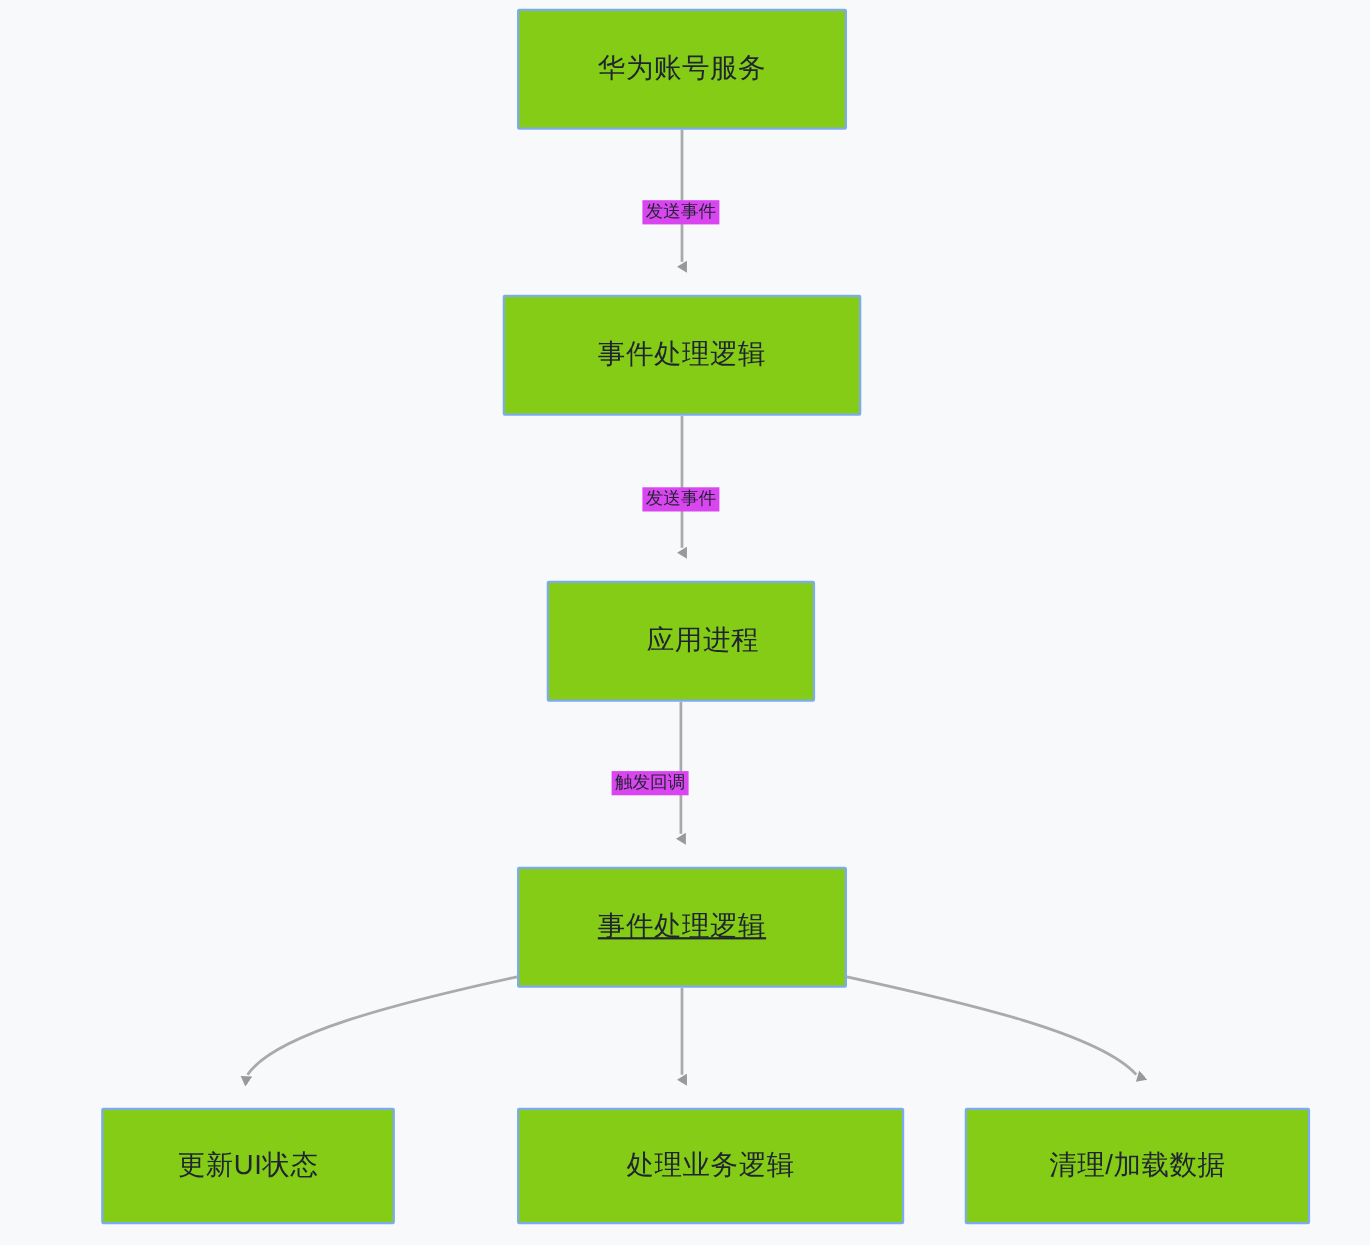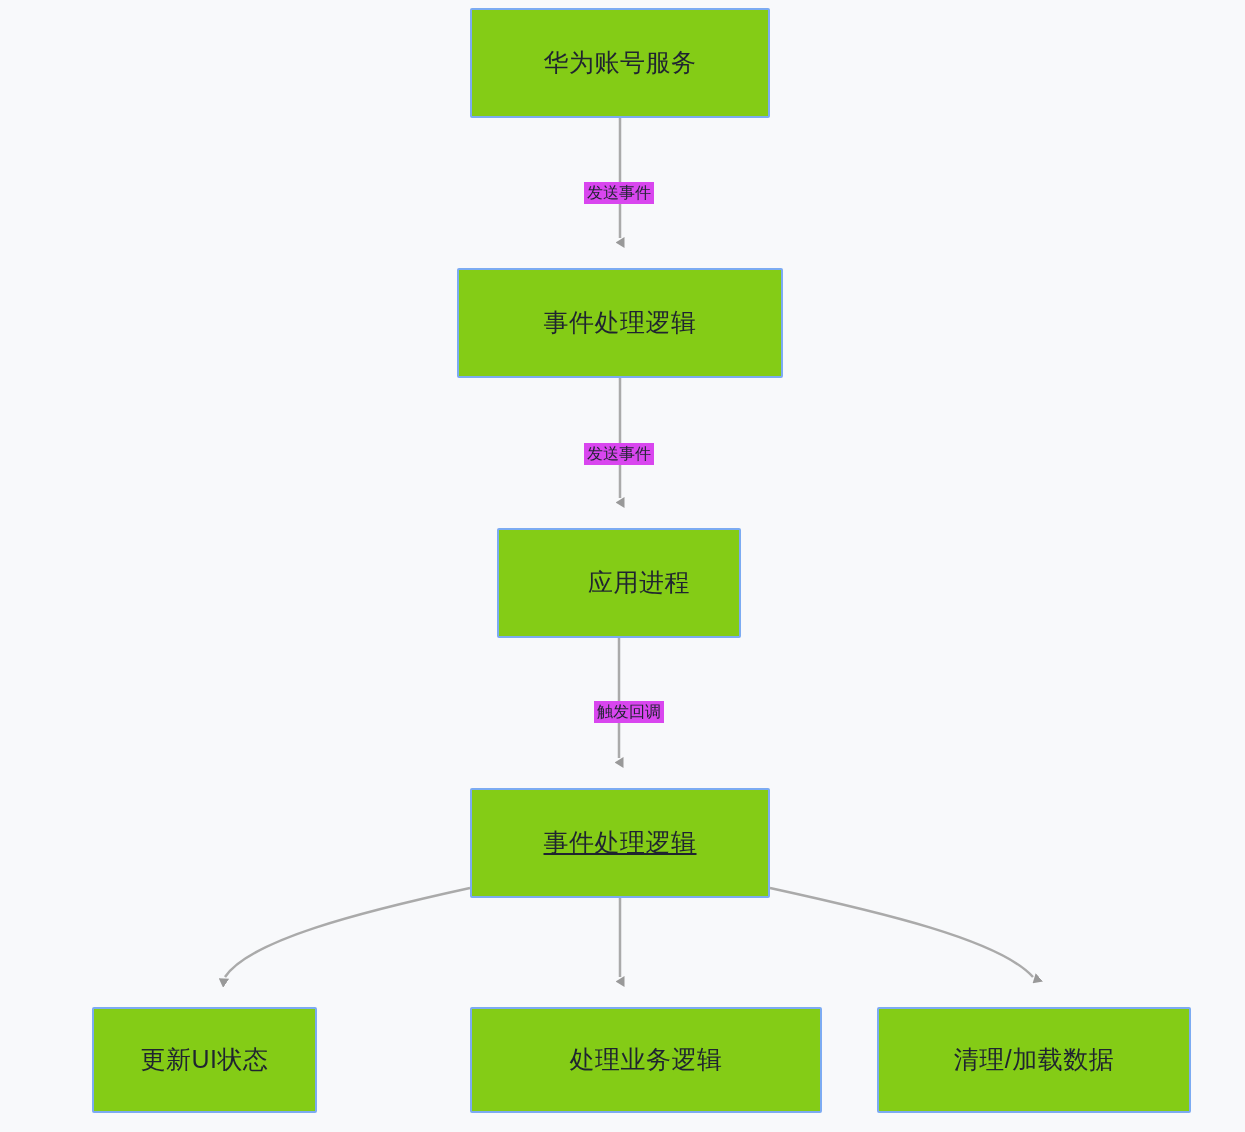--- a/index.html
+++ b/index.html
@@ -97,31 +97,31 @@
   </div>
 
   <div class="node" style="left:497px; top:528px; width:244px; height:110px;padding-left:40px;">
     <span class="node-label">应用进程</span>
   </div>
 
   <div class="node" style="left:470px; top:788px; width:300px; height:110px;text-decoration:underline;">
     <span class="node-label">事件处理逻辑</span>
   </div>
 
-  <div class="node" style="left:92px; top:1007px; width:225px; height:106px;">
+  <div class="node" style="left:92px; top:1007px; width:267px; height:106px;">
     <span class="node-label">更新UI状态</span>
   </div>
 
   <div class="node" style="left:470px; top:1007px; width:352px; height:106px;">
     <span class="node-label">处理业务逻辑</span>
   </div>
 
   <div class="node" style="left:877px; top:1007px; width:314px; height:106px;">
     <span class="node-label">清理/加载数据</span>
   </div>
 
   <div class="edge-label" style="left:619px; top:193px;">发送事件</div>
 
   <div class="edge-label" style="left:619px; top:454px;">发送事件</div>
 
-  <div class="edge-label" style="left:629px; top:712px;font-family:Liberation Serif, serif;">触发回调</div>
+  <div class="edge-label" style="left:591px; top:712px;font-family:Liberation Serif, serif;">触发回调</div>
 
 </div>
 
 </body></html>

